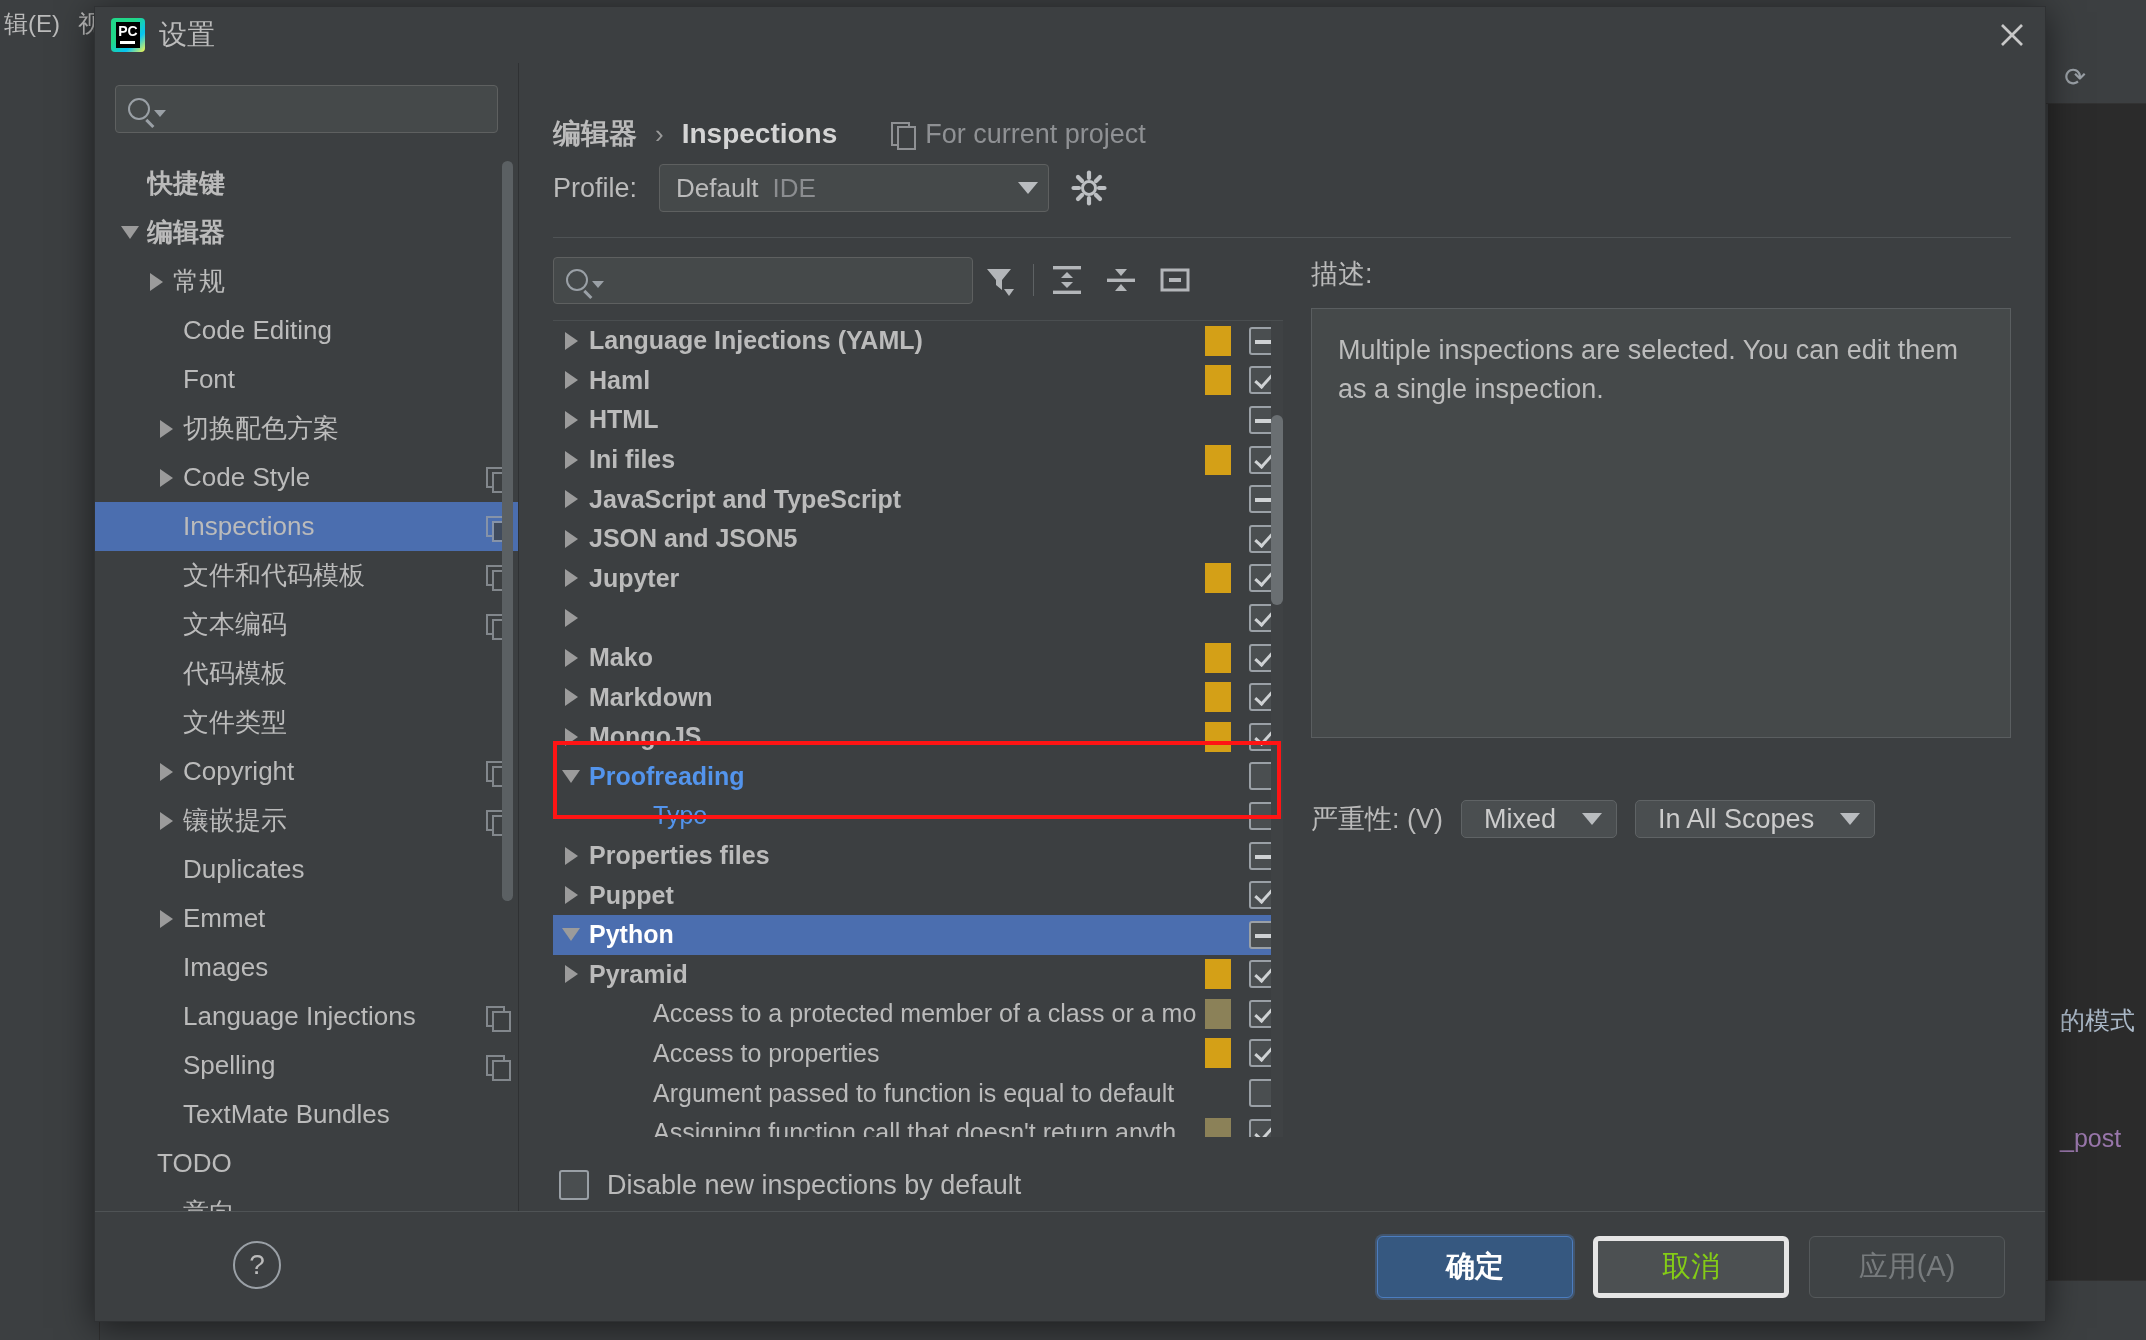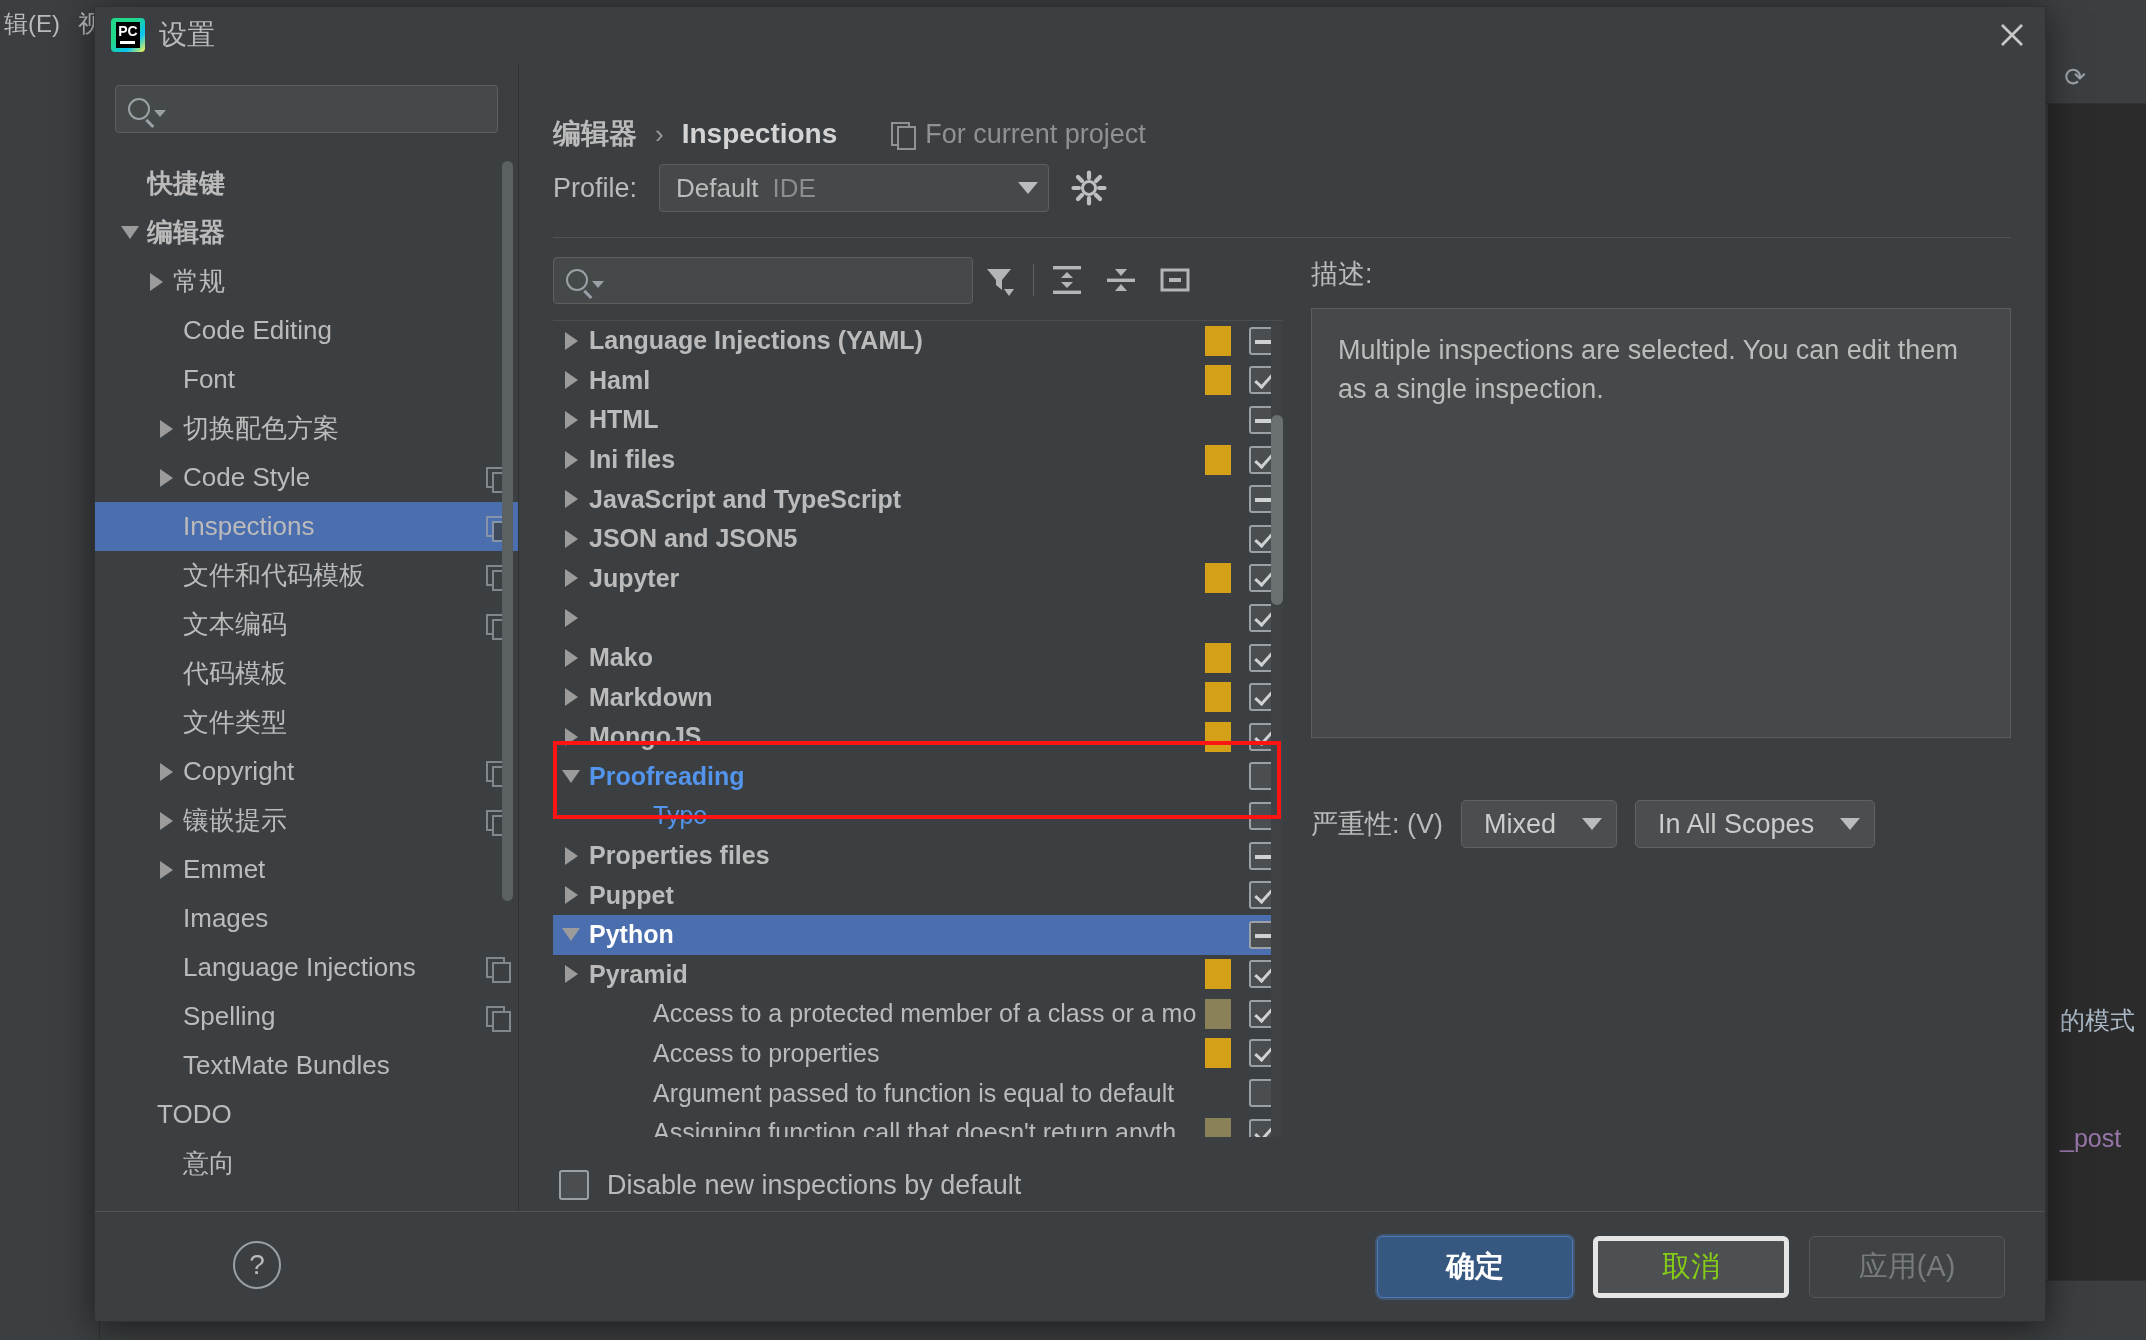--- a/index.html
+++ b/index.html
@@ -265,21 +265,21 @@
   #desc-col { flex: 1; display: flex; flex-direction: column; min-width: 0;
     padding-top: 18px; }
   #desc-label { color: #bbbbbb; font-size: 27px; margin-bottom: 16px; }
   #desc-box {
     height: 430px; background: #45494a; border: 1px solid #5a5e60;
     padding: 22px 26px; color: #bcbcbc; font-size: 27px; line-height: 1.45;
   }
   #sev-row { display: flex; align-items: center; gap: 18px; margin-top: 62px; }
   #sev-label { color: #bbbbbb; font-size: 27px; }
   .sel-combo {
-    height: 48px; background: #4a4e50; border: 1px solid #5f6365;
+    height: 38px; background: #4a4e50; border: 1px solid #5f6365;
     border-radius: 5px; display: flex; align-items: center;
     padding: 0 14px 0 22px; gap: 18px; cursor: pointer;
   }
   .sel-combo span.val { color: #cccccc; font-size: 27px; }
 
   #bottom-check {
     display: flex; align-items: center; gap: 18px;
     padding: 22px 0 0 40px; height: 74px; flex: 0 0 74px;
   }
   #bottom-check .cb { width: 30px; height: 30px; }
@@ -444,20 +444,24 @@
             <span class="copy-ico"></span>
           </div>
           <div class="nav-row" style="padding-left: 54px;">
             <span class="arrow-slot">
               <span class="tri-right"></span>
             </span>
             <span class="nav-label">镶嵌提示</span>
             <span class="copy-ico"></span>
           </div>
           <div class="nav-row" style="padding-left: 54px;">
+            <span class="arrow-slot"></span>
+            <span class="nav-label">Duplicates</span>
+          </div>
+          <div class="nav-row" style="padding-left: 54px;">
             <span class="arrow-slot">
               <span class="tri-right"></span>
             </span>
             <span class="nav-label">Emmet</span>
           </div>
           <div class="nav-row" style="padding-left: 54px;">
             <span class="arrow-slot"></span>
             <span class="nav-label">Images</span>
           </div>
           <div class="nav-row" style="padding-left: 54px;">

